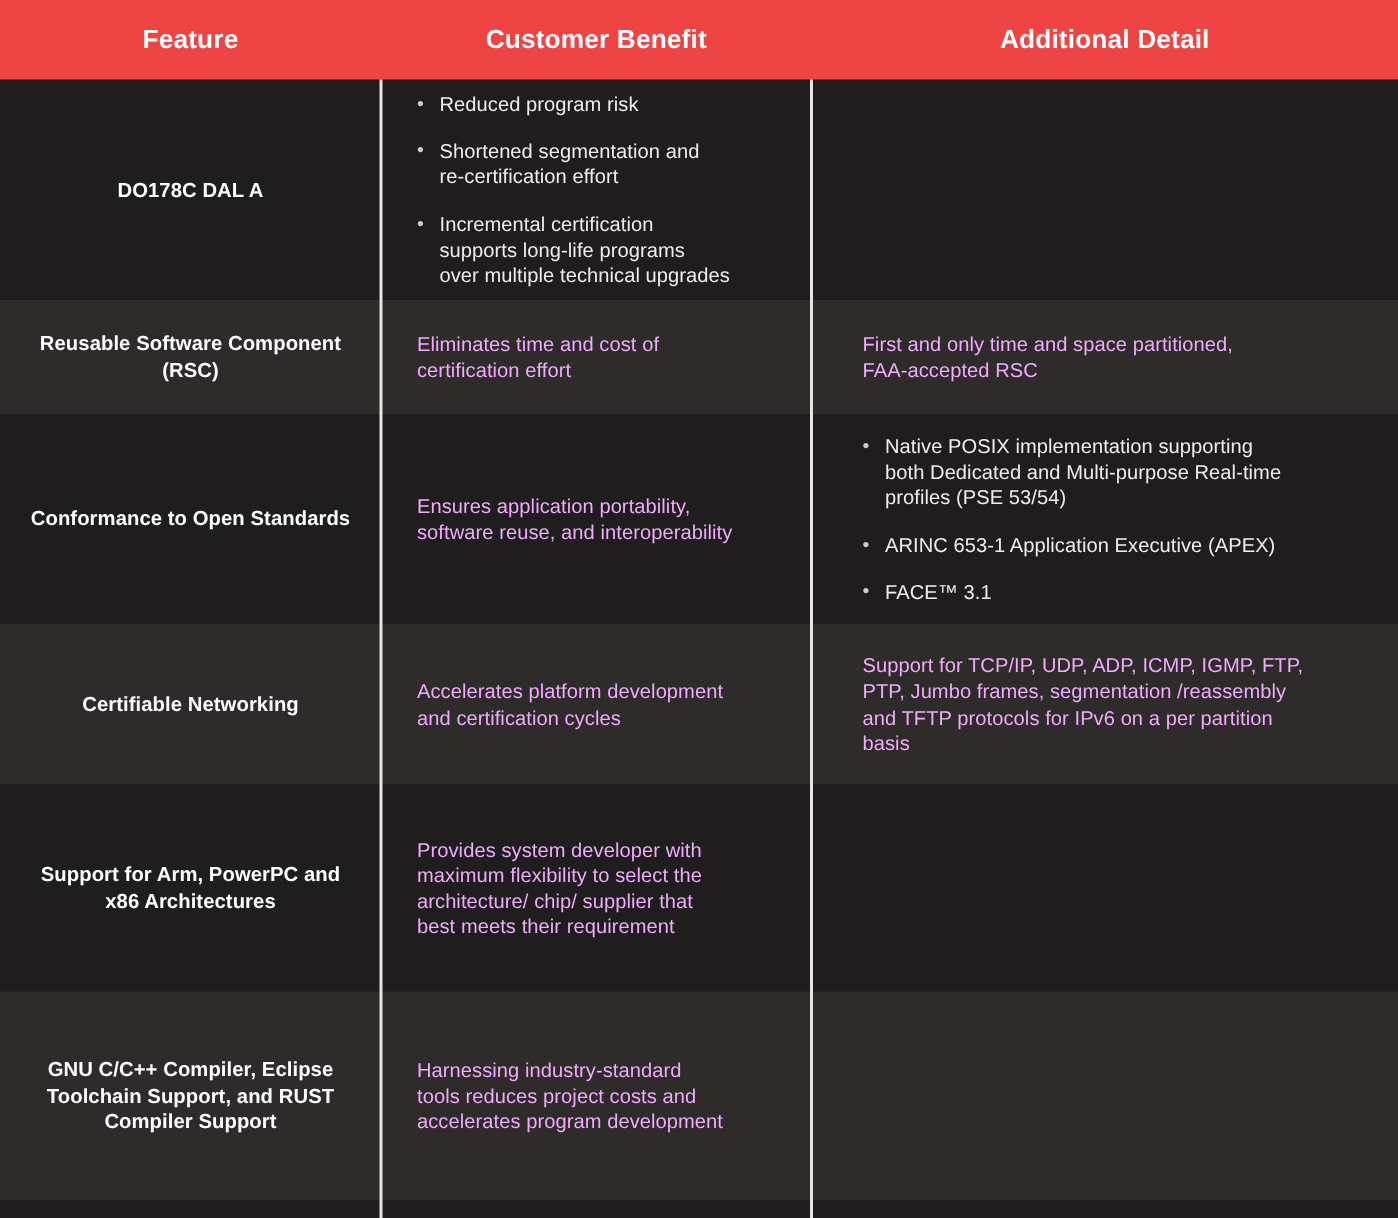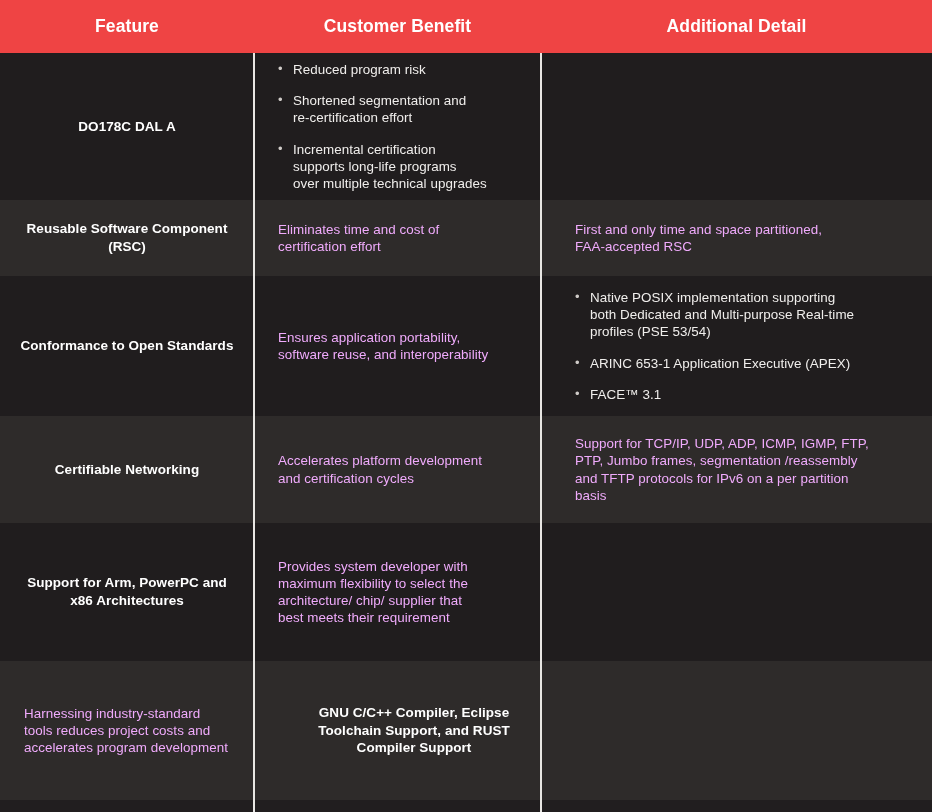--- a/index.html
+++ b/index.html
@@ -225,29 +225,29 @@
           </div>
           <div class="cell cell-benefit">
             <div class="body-text">Provides system developer with
 maximum flexibility to select the
 architecture/ chip/ supplier that
 best meets their requirement</div>
           </div>
           <div class="cell cell-detail"></div>
         </div>
         <div class="row shade-light" style="height: 139px;">
+          <div class="cell cell-feature">
+            <div class="feature-text">GNU C/C++ Compiler,  Eclipse
+Toolchain Support, and RUST
+Compiler Support</div>
+          </div>
           <div class="cell cell-benefit">
             <div class="body-text">Harnessing industry-standard
 tools reduces project costs and
 accelerates program development</div>
-          </div>
-          <div class="cell cell-feature">
-            <div class="feature-text">GNU C/C++ Compiler,  Eclipse
-Toolchain Support, and RUST
-Compiler Support</div>
           </div>
           <div class="cell cell-detail"></div>
         </div>
       </div>
     <div class="col-divider d1"></div>
     <div class="col-divider d2"></div>
   </div>
 
 </div>
 

